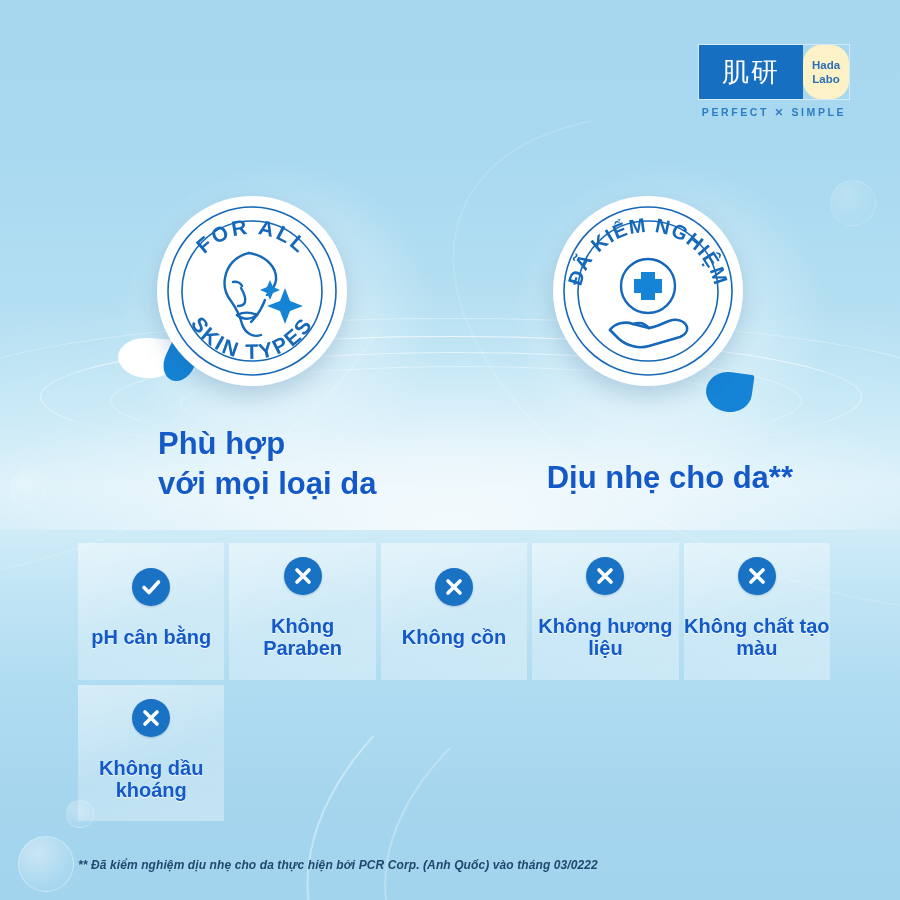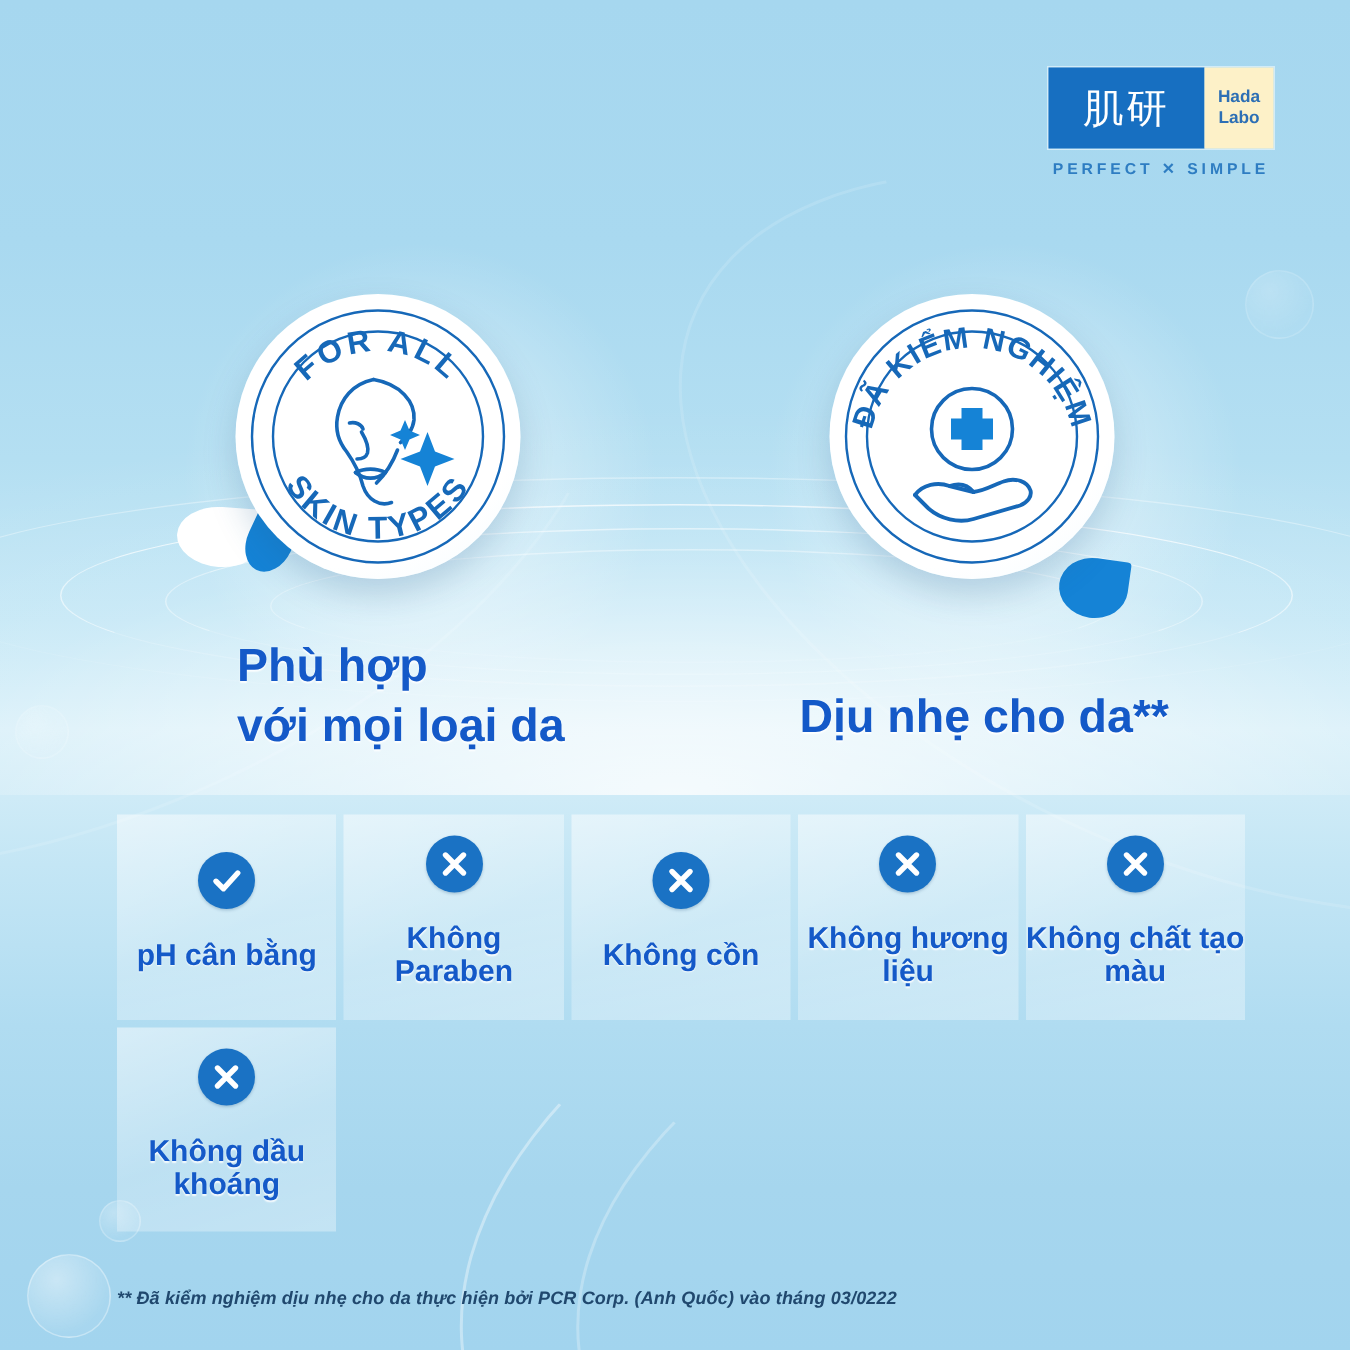--- a/index.html
+++ b/index.html
@@ -143,21 +143,21 @@
     color: #ffffff;
     display: flex; align-items: center; justify-content: center;
     font-family: "DejaVu Sans", sans-serif;
     font-size: 27px; letter-spacing: 2px; font-weight: 500;
   }
   .hada-name {
     flex: 1; background: #fdf1c8;
     color: #2d6fb5;
     display: flex; flex-direction: column;
     align-items: center; justify-content: center;
-    font-size: 11.5px; font-weight: bold; line-height: 1.25;
+    font-size: 11.5px; font-weight: bold; line-height: 1.25; border-radius: 18px;
   }
   .hada-tag {
     margin-top: 6px; text-align: center;
     color: #2e7dc2; font-size: 10.5px;
     letter-spacing: 2.6px; font-weight: bold;
   }
 
   
   .badge {
     position: absolute;
@@ -193,21 +193,21 @@
   .caption {
     position: absolute;
     color: #1459c8;
     font-weight: bold;
     font-size: 31px;
     line-height: 1.28;
     text-shadow: 0 1px 1px rgba(255,255,255,.9);
     white-space: pre-line;
   }
   .caption.left  { left: 158px; top: 424px; width: 220px; text-align: left; }
-  .caption.right { left: 533px; top: 458px; width: 260px; text-align: left; }
+  .caption.right { left: 533px; top: 458px; width: 260px; text-align: right; }
 
   
   .grid {
     position: absolute;
     left: 78px; top: 543px;
     width: 752px; height: 278px;
     display: grid;
     grid-template-columns: repeat(5, 1fr);
     grid-template-rows: repeat(2, 1fr);
     gap: 5px;

